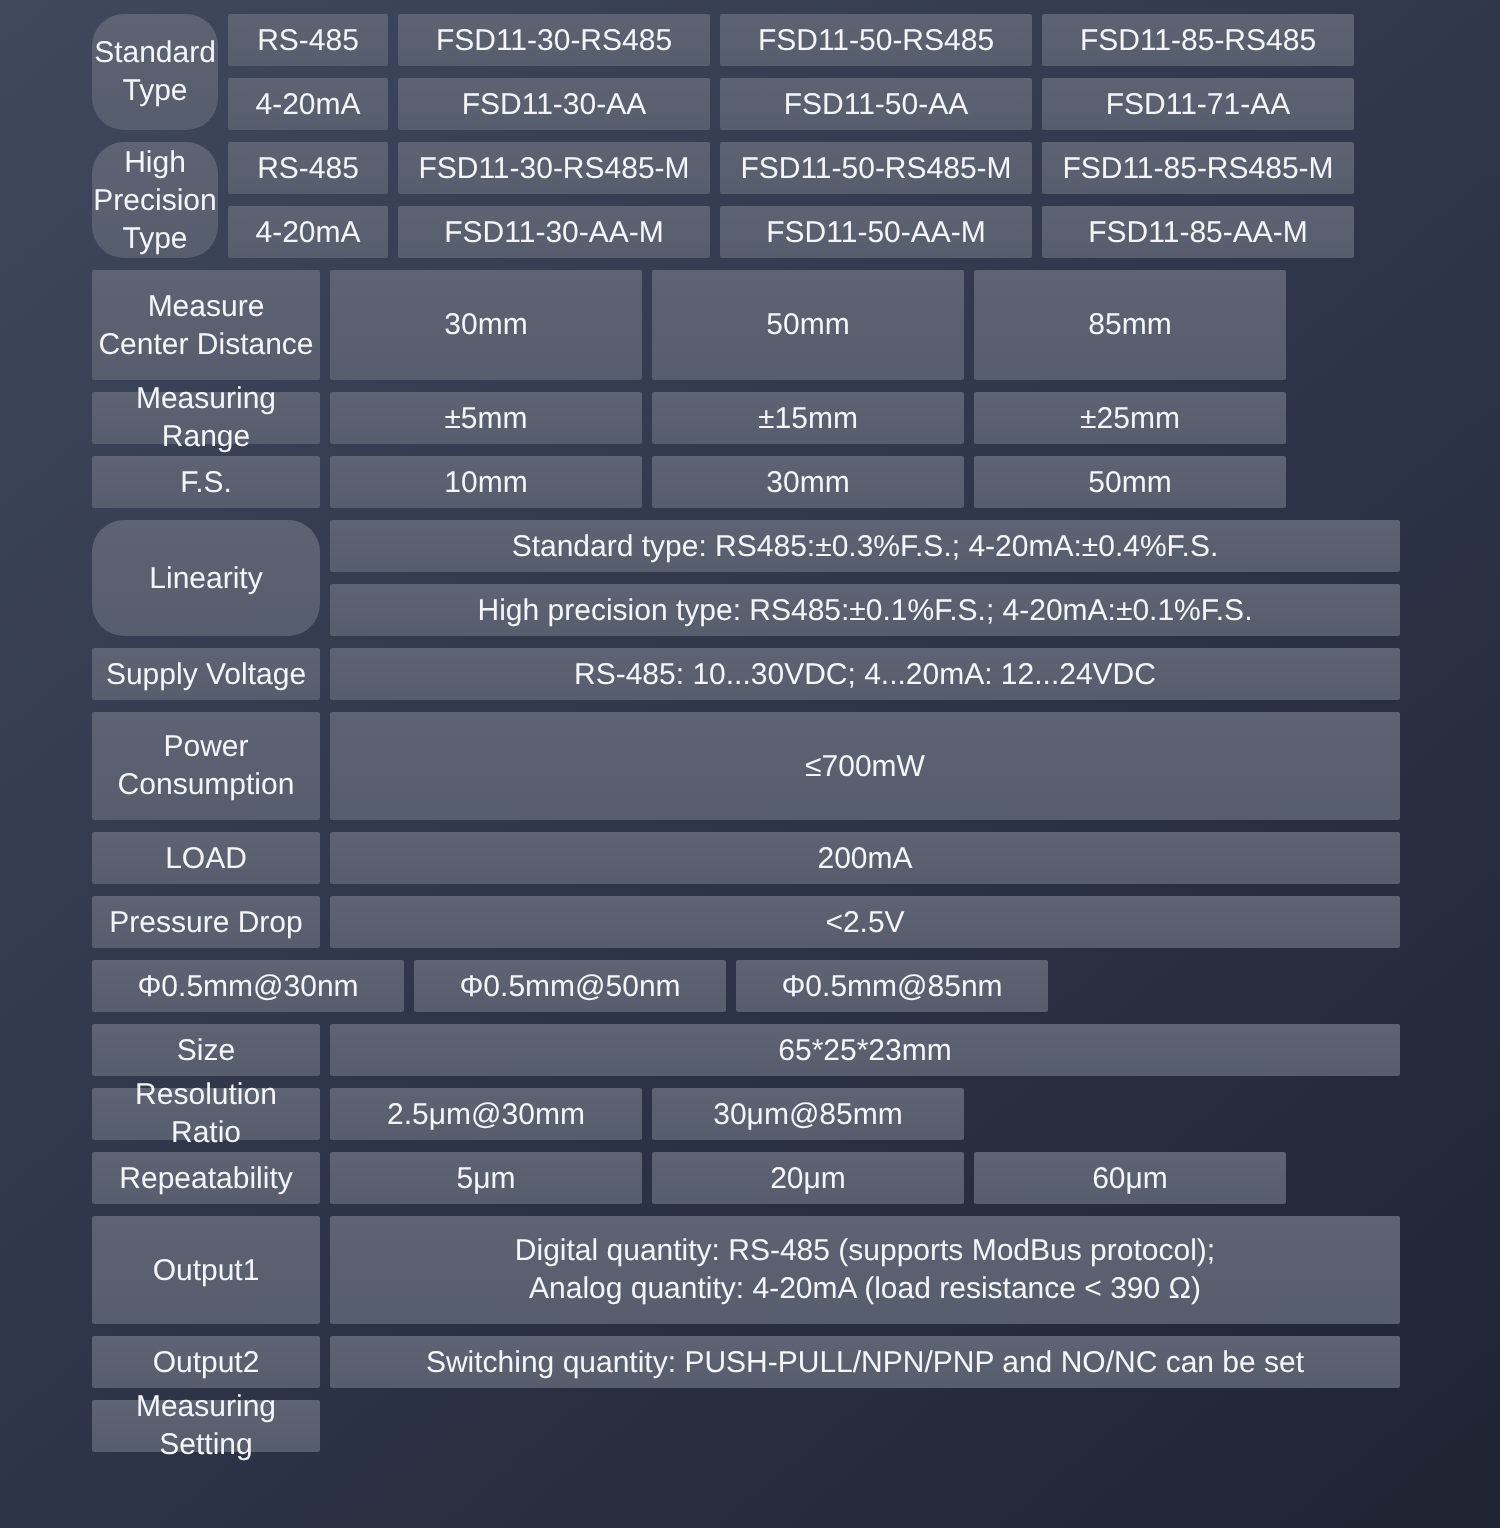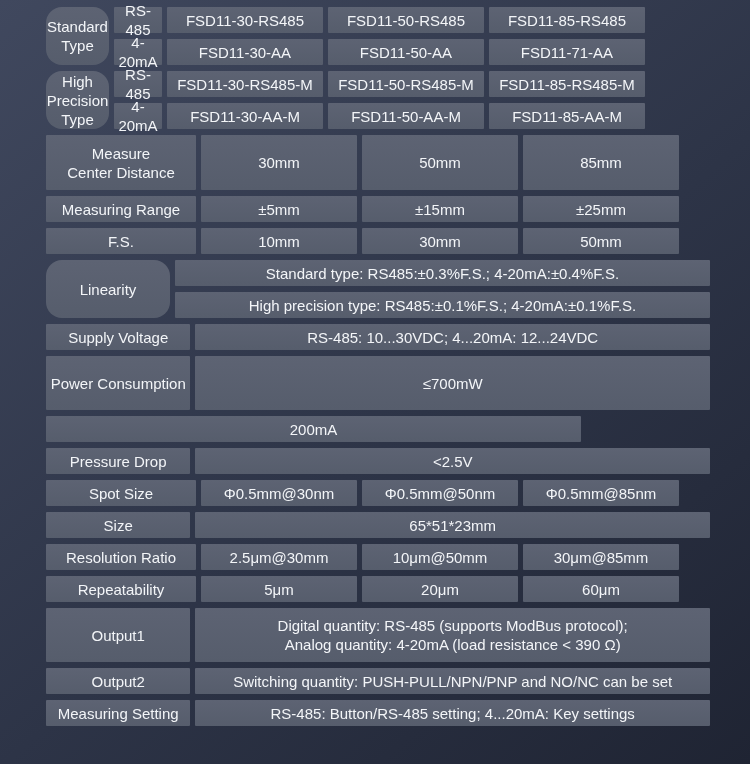--- a/index.html
+++ b/index.html
@@ -19,23 +19,23 @@
     background:linear-gradient(180deg,#5d6373,#565d6c);
     color:#f3f5f8;
     display:flex; flex-direction:column;
     align-items:center; justify-content:center;
     text-align:center;
     font-size:15px; line-height:19px;
     border-radius:1px;
     padding:0 2px;
   }
   .w-label  { width:63px; }
-  .w-type   { width:48px; }
+  .w-type   { width:80px; }
   .w-val    { width:156px; }
-  .w-label2 { width:150px; }
+  .w-label2 { width:114px; }
   .w-full   { width:535px; }
   .h-std    { height:26px; }
   .h-tall   { height:55px; }
   .h-tall2  { height:54px; }
   .h-group  { height:58px;border-radius:16px; }
 </style>
 </head>
 <body>
 
 <div class="spec-table">
@@ -112,45 +112,44 @@
     <div class="cell w-label2 h-std">Supply Voltage</div>
     <div class="cell w-full h-std">RS-485: 10...30VDC; 4...20mA: 12...24VDC</div>
   </div>
 
   <div class="trow">
     <div class="cell w-label2 h-tall2">Power Consumption</div>
     <div class="cell w-full h-tall2">≤700mW</div>
   </div>
 
   <div class="trow">
+    <div class="cell w-label2 h-std">LOAD</div>
     <div class="cell w-full h-std">200mA</div>
   </div>
 
   <div class="trow">
     <div class="cell w-label2 h-std">Pressure Drop</div>
     <div class="cell w-full h-std">&lt;2.5V</div>
   </div>
 
 
   <div class="trow">
-    <div class="cell w-label2 h-std">Spot Size</div>
     <div class="cell w-val h-std">Φ0.5mm@30nm</div>
     <div class="cell w-val h-std">Φ0.5mm@50nm</div>
     <div class="cell w-val h-std">Φ0.5mm@85nm</div>
   </div>
 
   <div class="trow">
     <div class="cell w-label2 h-std">Size</div>
-    <div class="cell w-full h-std">65*51*23mm</div>
+    <div class="cell w-full h-std">65*25*23mm</div>
   </div>
 
   <div class="trow">
     <div class="cell w-label2 h-std">Resolution Ratio</div>
     <div class="cell w-val h-std">2.5μm@30mm</div>
-    <div class="cell w-val h-std">10μm@50mm</div>
     <div class="cell w-val h-std">30μm@85mm</div>
   </div>
 
   <div class="trow">
     <div class="cell w-label2 h-std">Repeatability</div>
     <div class="cell w-val h-std">5μm</div>
     <div class="cell w-val h-std">20μm</div>
     <div class="cell w-val h-std">60μm</div>
   </div>
 
@@ -162,16 +161,15 @@
     </div>
   </div>
 
   <div class="trow">
     <div class="cell w-label2 h-std">Output2</div>
     <div class="cell w-full h-std">Switching quantity: PUSH-PULL/NPN/PNP and NO/NC can be set</div>
   </div>
 
   <div class="trow">
     <div class="cell w-label2 h-std">Measuring Setting</div>
-    <div class="cell w-full h-std">RS-485: Button/RS-485 setting; 4...20mA: Key settings</div>
   </div>
 
 </div>
 
 </body></html>

